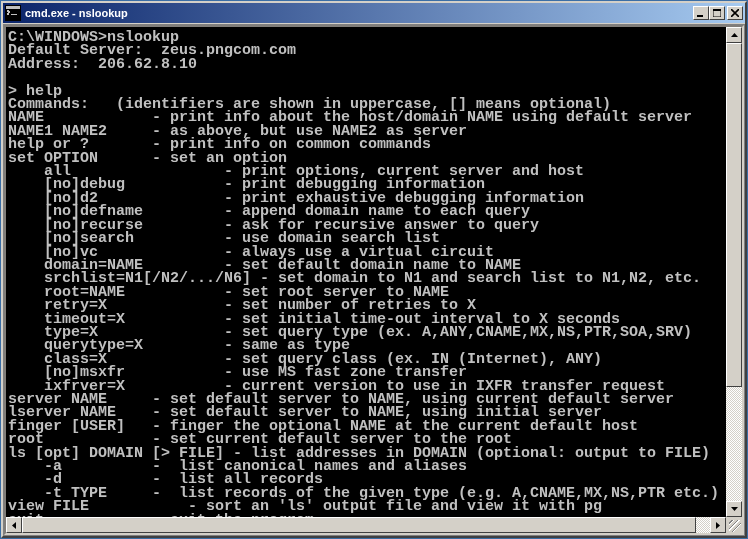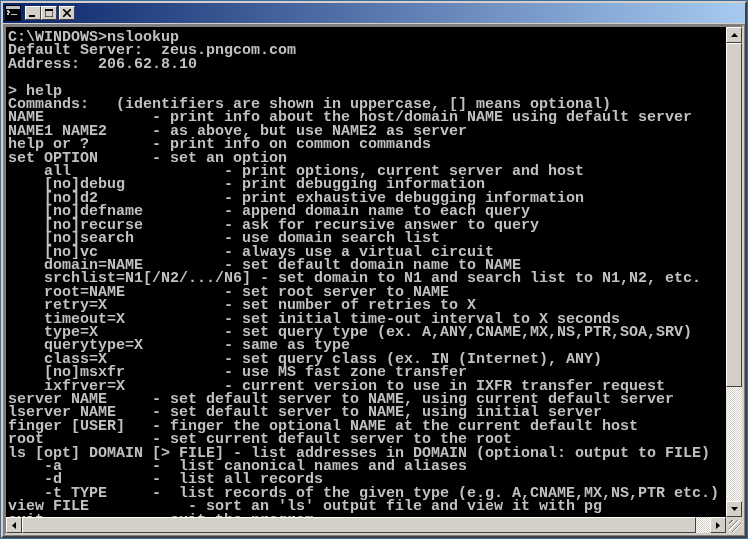--- a/index.html
+++ b/index.html
@@ -141,20 +141,21 @@
     <span class="app-icon">
       <svg viewBox="0 0 16 16">
           <rect x="0" y="0" width="16" height="16" fill="#000"></rect>
           <rect x="1" y="1" width="14" height="3" fill="#c0c0c0"></rect>
           <rect x="2" y="5" width="2" height="2" fill="#c0c0c0"></rect>
           <rect x="3" y="6" width="2" height="2" fill="#c0c0c0"></rect>
           <rect x="2" y="8" width="2" height="2" fill="#c0c0c0"></rect>
           <rect x="6" y="9" width="6" height="1" fill="#c0c0c0"></rect>
         </svg>
     </span>
+    <span class="title-text">cmd.exe - nslookup</span>
     <div class="window-buttons">
       <div class="win-btn">
         <svg width="8" height="8" viewBox="0 0 8 8">
             <rect x="0" y="6" width="6" height="2" fill="#000"></rect>
           </svg>
       </div>
       <div class="win-btn">
         <svg width="8" height="8" viewBox="0 0 8 8">
             <rect x="0" y="0" width="8" height="8" fill="none" stroke="#000" stroke-width="1"></rect>
             <rect x="0" y="0" width="8" height="2" fill="#000"></rect>

